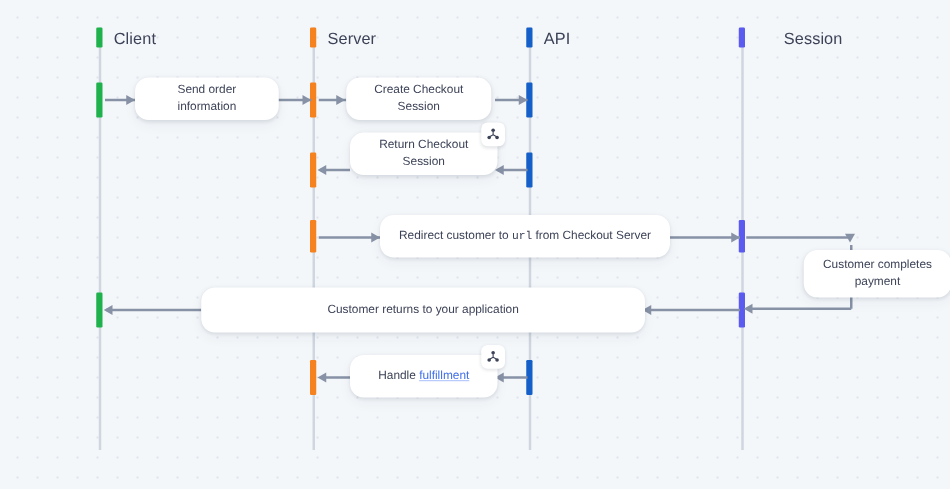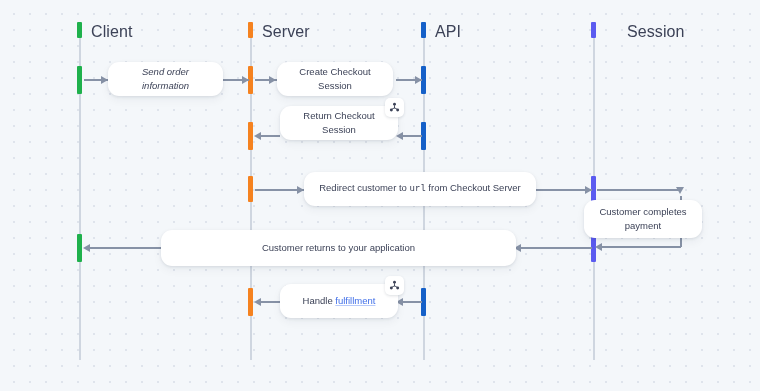--- a/index.html
+++ b/index.html
@@ -39,21 +39,21 @@
     position: absolute;
     width: 5px;
     border-radius: 1px;
     top: 22px;
     height: 16px;
   }
 
   .actor-label {
     position: absolute;
     top: 23px;
-    font-size: 16px;
+    font-size: 13px;
     color: #3c4257;
     white-space: nowrap;
     letter-spacing: .1px;
   }
 
   
   .activation {
     position: absolute;
     width: 5px;
     border-radius: 1px;
@@ -207,21 +207,21 @@
   <div class="arrow-line" style="left:516px; top:247px; width:76px;"></div>
   <div class="head head-left" style="left:514px; top:243.5px;"></div>
   <div class="arrow-line" style="left:85px;  top:247px; width:76px;"></div>
   <div class="head head-left" style="left:83px; top:243.5px;"></div>
 
   <div class="arrow-line" style="left:398px; top:301px; width:24px;"></div>
   <div class="head head-left" style="left:396px; top:297.5px;"></div>
   <div class="arrow-line" style="left:256px; top:301px; width:24px;"></div>
   <div class="head head-left" style="left:254px; top:297.5px;"></div>
 
-  <div class="msgbox" style="left:108px; top:62px; width:115px; height:34px;font-style:italic;">
+  <div class="msgbox" style="left:108px; top:62px; width:115px; height:34px;">
     <span>Send order information</span>
   </div>
 
   <div class="msgbox" style="left:277px; top:62px; width:116px; height:34px;">
     <span>Create Checkout Session</span>
   </div>
 
   <div class="msgbox" style="left:280px; top:106px; width:118px; height:34px;">
     <span>Return Checkout Session</span>
     <span class="badge">
@@ -231,21 +231,21 @@
         <circle cx="12.6" cy="11.6" r="2.1" fill="#3c4257"></circle>
         <path d="M8 5.3v3.2M8 8.5L4.4 10.4M8 8.5l3.6 1.9" stroke="#3c4257" stroke-width="1.3" fill="none" stroke-linecap="round"></path>
       </svg>
     </span>
   </div>
 
   <div class="msgbox" style="left:304px; top:172px; width:232px; height:34px;">
     <span><span>Redirect customer to </span><span class="mono">url</span><span> from Checkout Server</span></span>
   </div>
 
-  <div class="msgbox" style="left:584px; top:200px; width:118px; height:38px;">
+  <div class="msgbox" style="left:643px; top:200px; width:118px; height:38px;">
     <span>Customer completes payment</span>
   </div>
 
   <div class="msgbox" style="left:280px; top:284px; width:118px; height:34px;">
     <span><span>Handle </span><span class="link">fulfillment</span></span>
     <span class="badge">
       <svg width="11" height="11" viewBox="0 0 16 16" aria-hidden="true">
         <circle cx="8" cy="3.2" r="2.1" fill="#3c4257"></circle>
         <circle cx="3.4" cy="11.6" r="2.1" fill="#3c4257"></circle>
         <circle cx="12.6" cy="11.6" r="2.1" fill="#3c4257"></circle>

